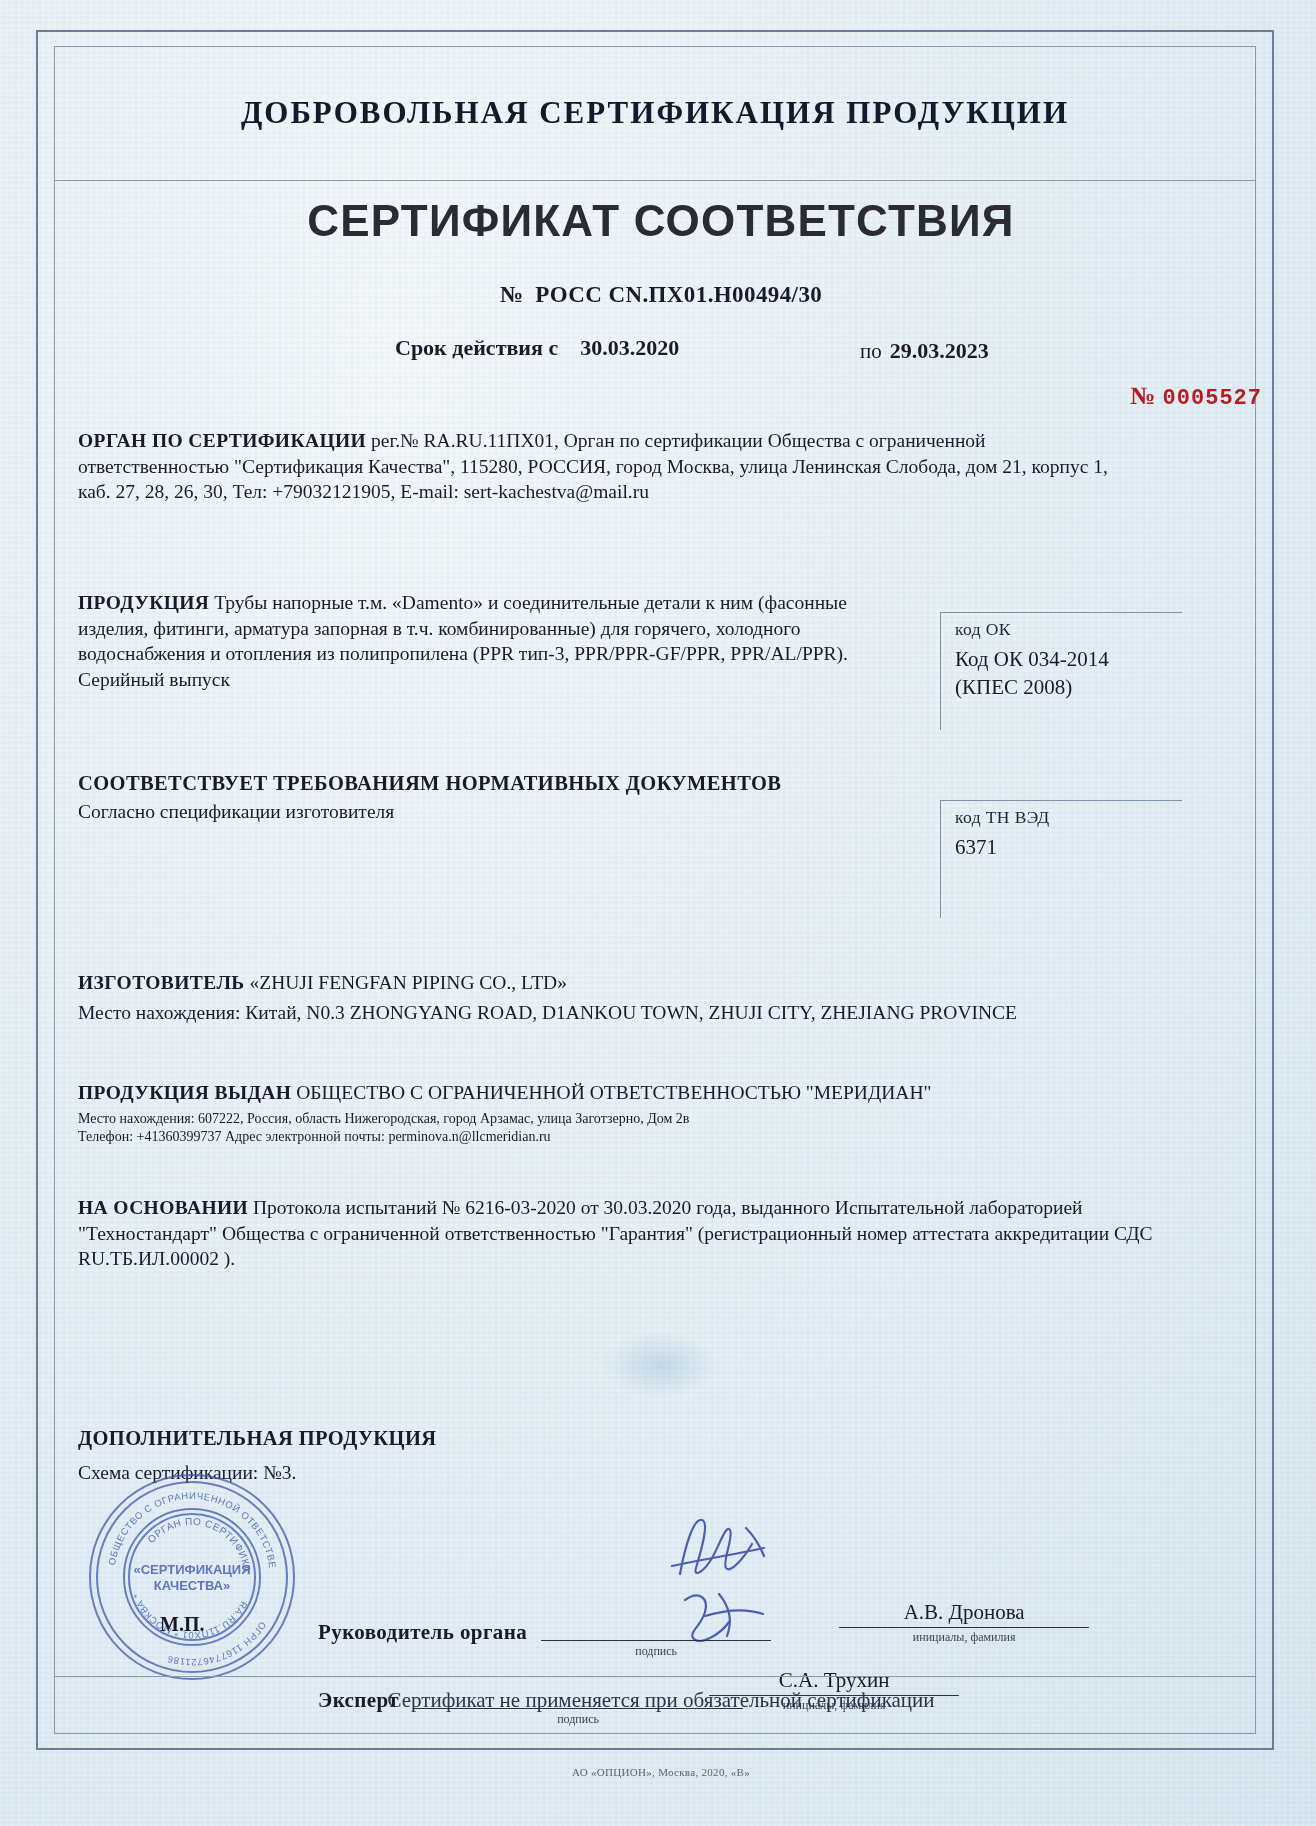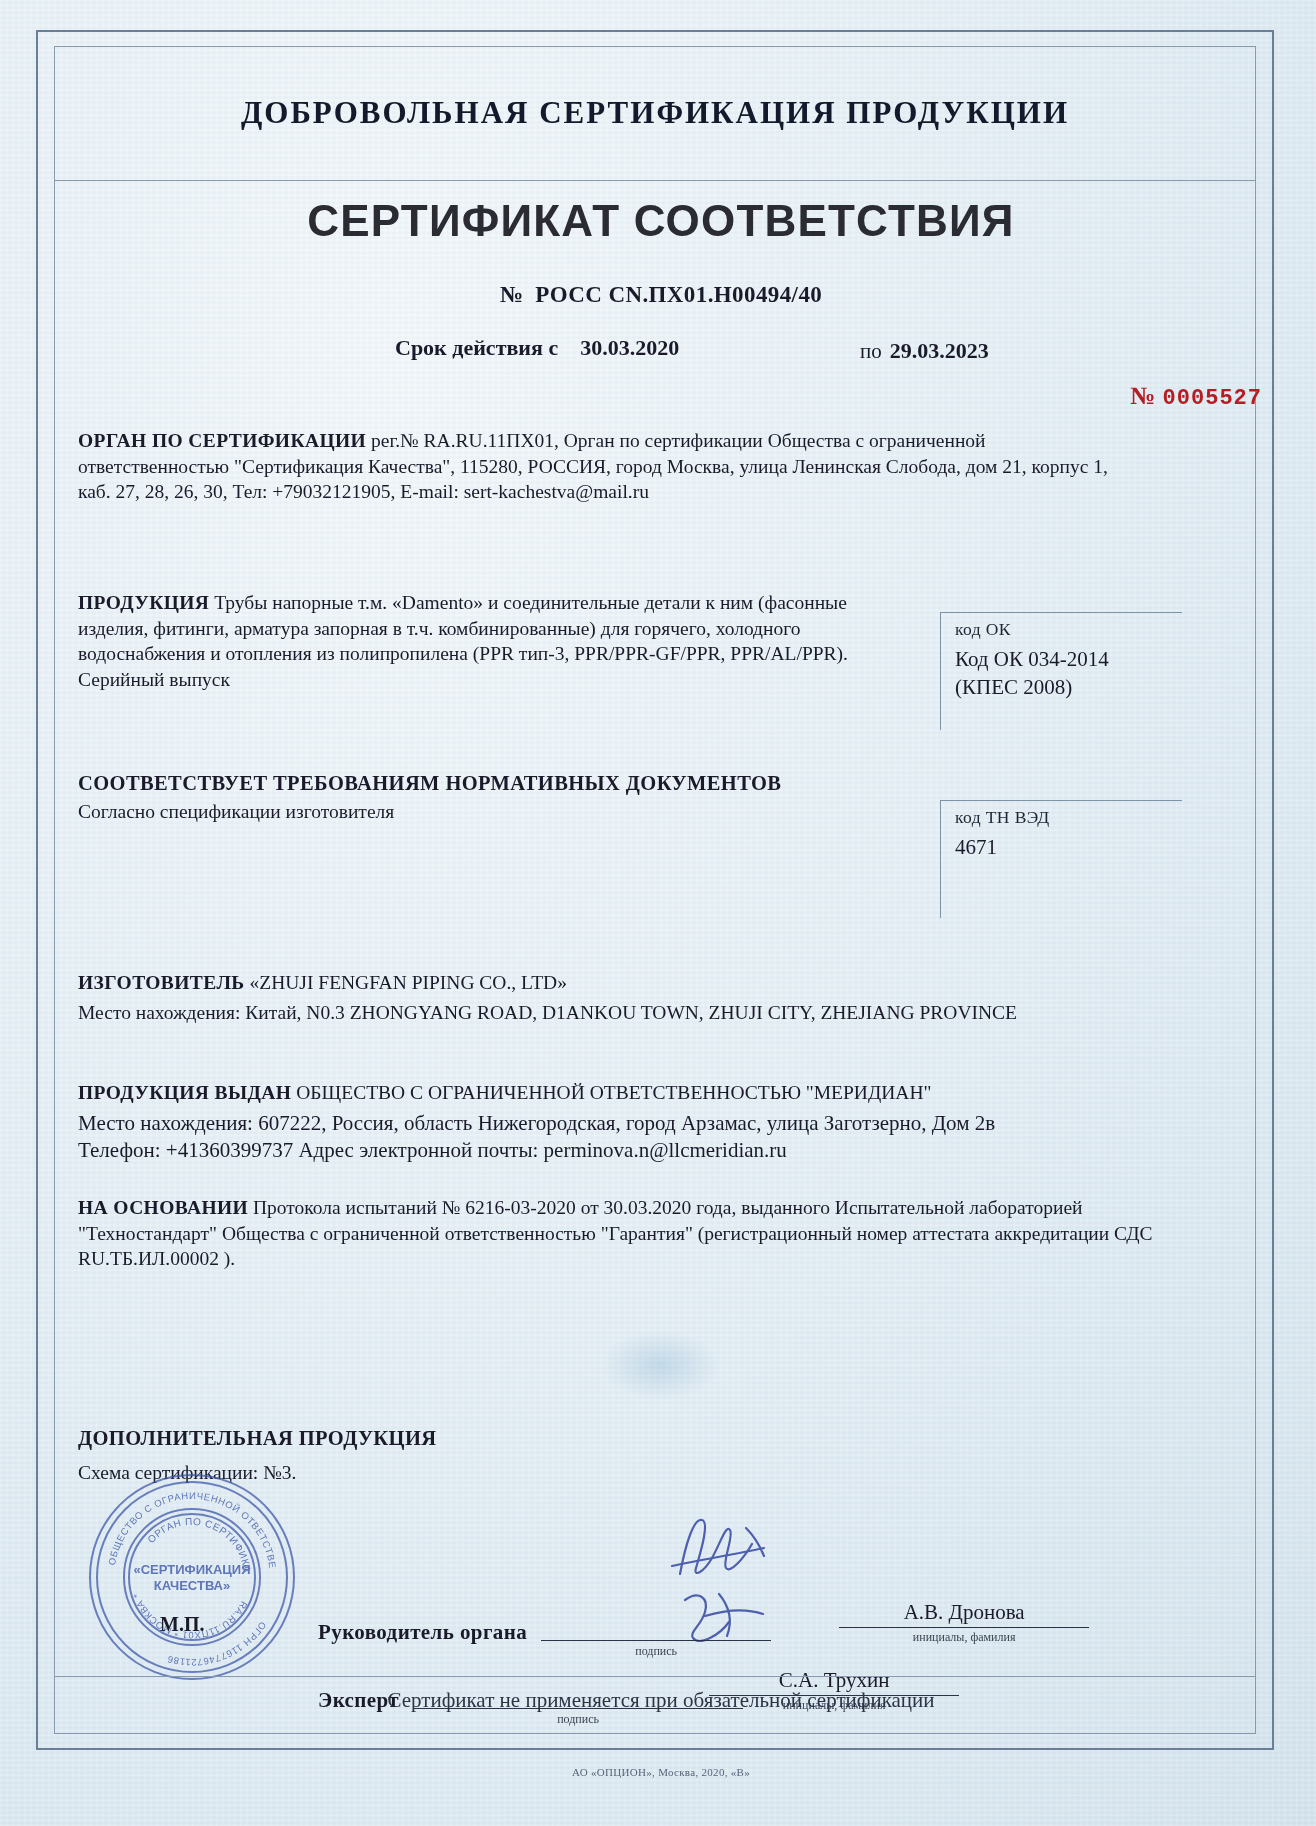--- a/index.html
+++ b/index.html
@@ -126,21 +126,21 @@
   }
   .section-org { left: 78px; top: 428px; width: 1060px; }
   .section-prod { left: 78px; top: 590px; width: 840px; }
   .section-norm { left: 78px; top: 770px; width: 850px; }
   .section-manuf { left: 78px; top: 970px; width: 1080px; }
   .section-issued { left: 78px; top: 1080px; width: 1080px; }
   .section-basis { left: 78px; top: 1195px; width: 1090px; }
   .section-extra { left: 78px; top: 1425px; width: 900px; }
 
   .small-text {
-    font-size: 21px;
+    font-size: 14px;
     line-height: 1.3;
   }
   .box {
     position: absolute;
     border-left: 1px solid #7f93a8;
     border-top: 1px solid #7f93a8;
     box-sizing: border-box;
     padding: 6px 0 0 14px;
   }
   .box-ok {
@@ -261,21 +261,21 @@
   <div class="outer-frame"></div>
   <div class="inner-frame"></div>
 
   <div class="header-band">
     <div class="header-title">ДОБРОВОЛЬНАЯ СЕРТИФИКАЦИЯ ПРОДУКЦИИ</div>
   </div>
 
   <div class="cert-title">СЕРТИФИКАТ СООТВЕТСТВИЯ</div>
 
   <div class="cert-number">
-    <span class="label">№</span><span>РОСС CN.ПХ01.Н00494/40</span>
+    <span class="label">№</span><span>РОСС CN.ПХ01.Н00494/30</span>
   </div>
 
   <div class="validity">
     <span class="small">Срок действия  с</span><span class="date">30.03.2020</span>
   </div>
   <div class="validity-to">
     <span class="lbl">по</span><span class="date">29.03.2023</span>
   </div>
 
   <div class="blank-number">
@@ -299,21 +299,21 @@
     <div class="val" style="margin-top:2px">(КПЕС 2008)</div>
   </div>
 
   <div class="block section-norm">
     <div class="bold-label" style="font-size:20.5px">СООТВЕТСТВУЕТ ТРЕБОВАНИЯМ НОРМАТИВНЫХ ДОКУМЕНТОВ</div>
     <div style="margin-top:2px">Согласно спецификации изготовителя</div>
   </div>
 
   <div class="box box-tnved">
     <div class="cap">код ТН ВЭД</div>
-    <div class="val">4671</div>
+    <div class="val">6371</div>
   </div>
 
   <div class="block section-manuf">
     <div>
       <span class="bold-label">ИЗГОТОВИТЕЛЬ</span>
       <span>«ZHUJI FENGFAN PIPING CO., LTD»</span>
     </div>
     <div style="margin-top:4px">Место нахождения: Китай, N0.3 ZHONGYANG ROAD, D1ANKOU TOWN, ZHUJI CITY, ZHEJIANG PROVINCE</div>
   </div>
 

